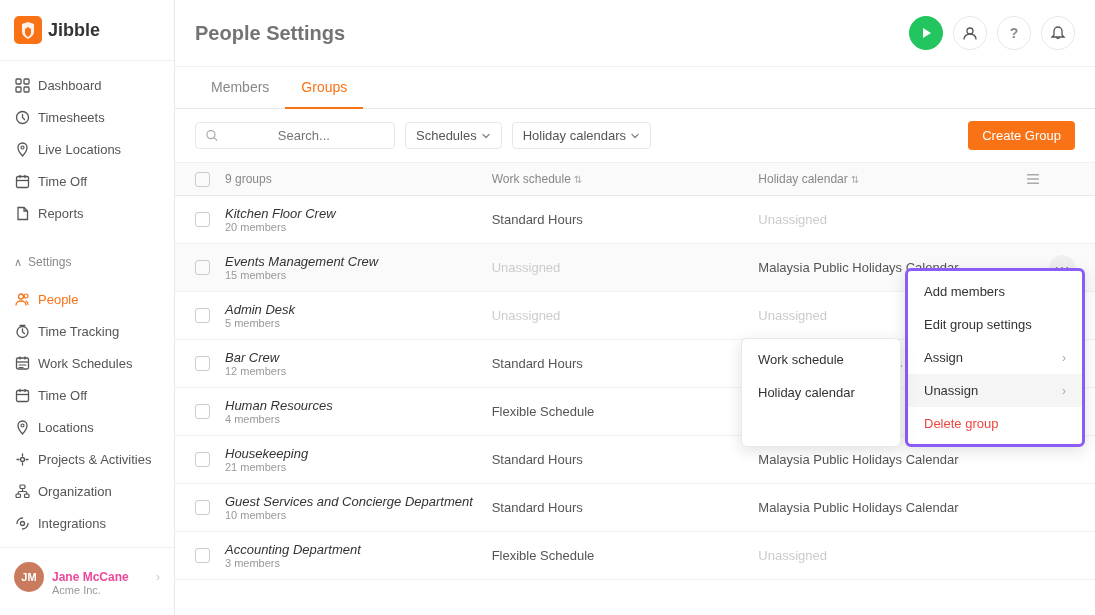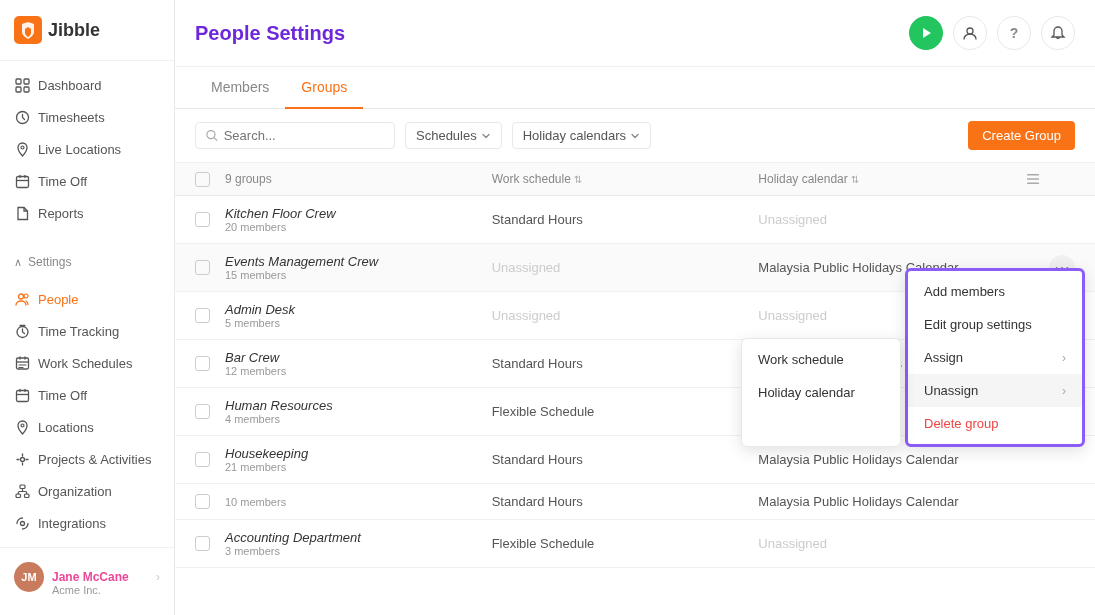--- a/index.html
+++ b/index.html
@@ -20,34 +20,34 @@
     .user-info { display: flex; align-items: center; gap: 8px; }
     .avatar-sm { width: 30px; height: 30px; border-radius: 50%; background: #c97c5d; display: flex; align-items: center; justify-content: center; color: #fff; font-size: 11px; font-weight: 600; overflow: hidden; }
     .user-details { flex: 1; }
     .user-name { font-size: 12px; font-weight: 600; color: #ec4899; margin-top: 12px; }
     .user-company { font-size: 11px; color: #999; }
     .collapse-btn { display: flex; align-items: center; gap: 4px; font-size: 11px; color: #888; cursor: pointer; padding: 6px 14px; }
 
     
     .main { flex: 1; display: flex; flex-direction: column; height: 100%; background: #fff; }
     .header { padding: 16px 20px; display: flex; align-items: center; justify-content: space-between; border-bottom: 1px solid #f0f0f0; }
-    .page-title { font-size: 20px; font-weight: 600; color: #6d28d9; }
+    .page-title { font-size: 20px; font-weight: 600; color: #737373; }
     .header-actions { display: flex; align-items: center; gap: 10px; }
     .btn-circle { width: 34px; height: 34px; border-radius: 50%; display: flex; align-items: center; justify-content: center; cursor: pointer; border: 1px solid #e8e8e8; background: #fff; color: #666; }
     .btn-play { background: #22c55e; border-color: #22c55e; color: #fff; }
 
     
     .tabs { display: flex; gap: 0; padding: 0 20px; border-bottom: 1px solid #e8e8e8; }
     .tab { padding: 12px 16px; cursor: pointer; font-size: 14px; color: #888; border-bottom: 2px solid transparent; margin-bottom: -1px; }
     .tab.active { color: #f97316; border-bottom-color: #f97316; font-weight: 500; }
 
     
     .toolbar { display: flex; align-items: center; gap: 10px; padding: 12px 20px; border-bottom: 1px solid #f0f0f0; }
     .search-box { display: flex; align-items: center; gap: 6px; border: 1px solid #e8e8e8; border-radius: 4px; padding: 5px 10px; flex: 0 0 200px; }
-    .search-box input { border: none; outline: none; font-size: 13px; color: #555; width: 100%; background: transparent; }
+    .search-box input { border: none; outline: none; font-size: 13px; color: #555; width: 100%; background: transparent; text-align: center; }
     .filter-btn { display: flex; align-items: center; gap: 4px; border: 1px solid #e8e8e8; border-radius: 4px; padding: 5px 10px; cursor: pointer; font-size: 13px; color: #555; background: #fff; }
     .spacer { flex: 1; }
     .btn-create { background: #f97316; color: #fff; border: none; border-radius: 4px; padding: 7px 14px; font-size: 13px; font-weight: 500; cursor: pointer; }
 
     
     .table-container { flex: 1; overflow-y: auto; }
     .table-header { display: flex; align-items: center; padding: 8px 20px; background: #fafafa; border-bottom: 1px solid #e8e8e8; }
     .col-check { width: 30px; }
     .col-name { flex: 2; font-size: 12px; color: #888; font-weight: 500; }
     .col-schedule { flex: 2; font-size: 12px; color: #888; font-weight: 500; display: flex; align-items: center; gap: 3px; }
@@ -442,20 +442,21 @@
       <div class="row-schedule col-schedule">Standard Hours</div>
       <div class="row-holiday col-holiday">Malaysia Public Holidays Calendar</div>
       <div class="row-actions col-actions"></div>
     </div>
 
     <div class="table-row">
       <div class="row-check col-check">
           <div class="checkbox"></div>
         </div>
       <div class="row-name col-name">
+        <div class="name">Guest Services and Concierge Department</div>
         <div class="members">10 members</div>
       </div>
       <div class="row-schedule col-schedule">Standard Hours</div>
       <div class="row-holiday col-holiday">Malaysia Public Holidays Calendar</div>
       <div class="row-actions col-actions"></div>
     </div>
 
     <div class="table-row">
       <div class="row-check col-check">
           <div class="checkbox"></div>

